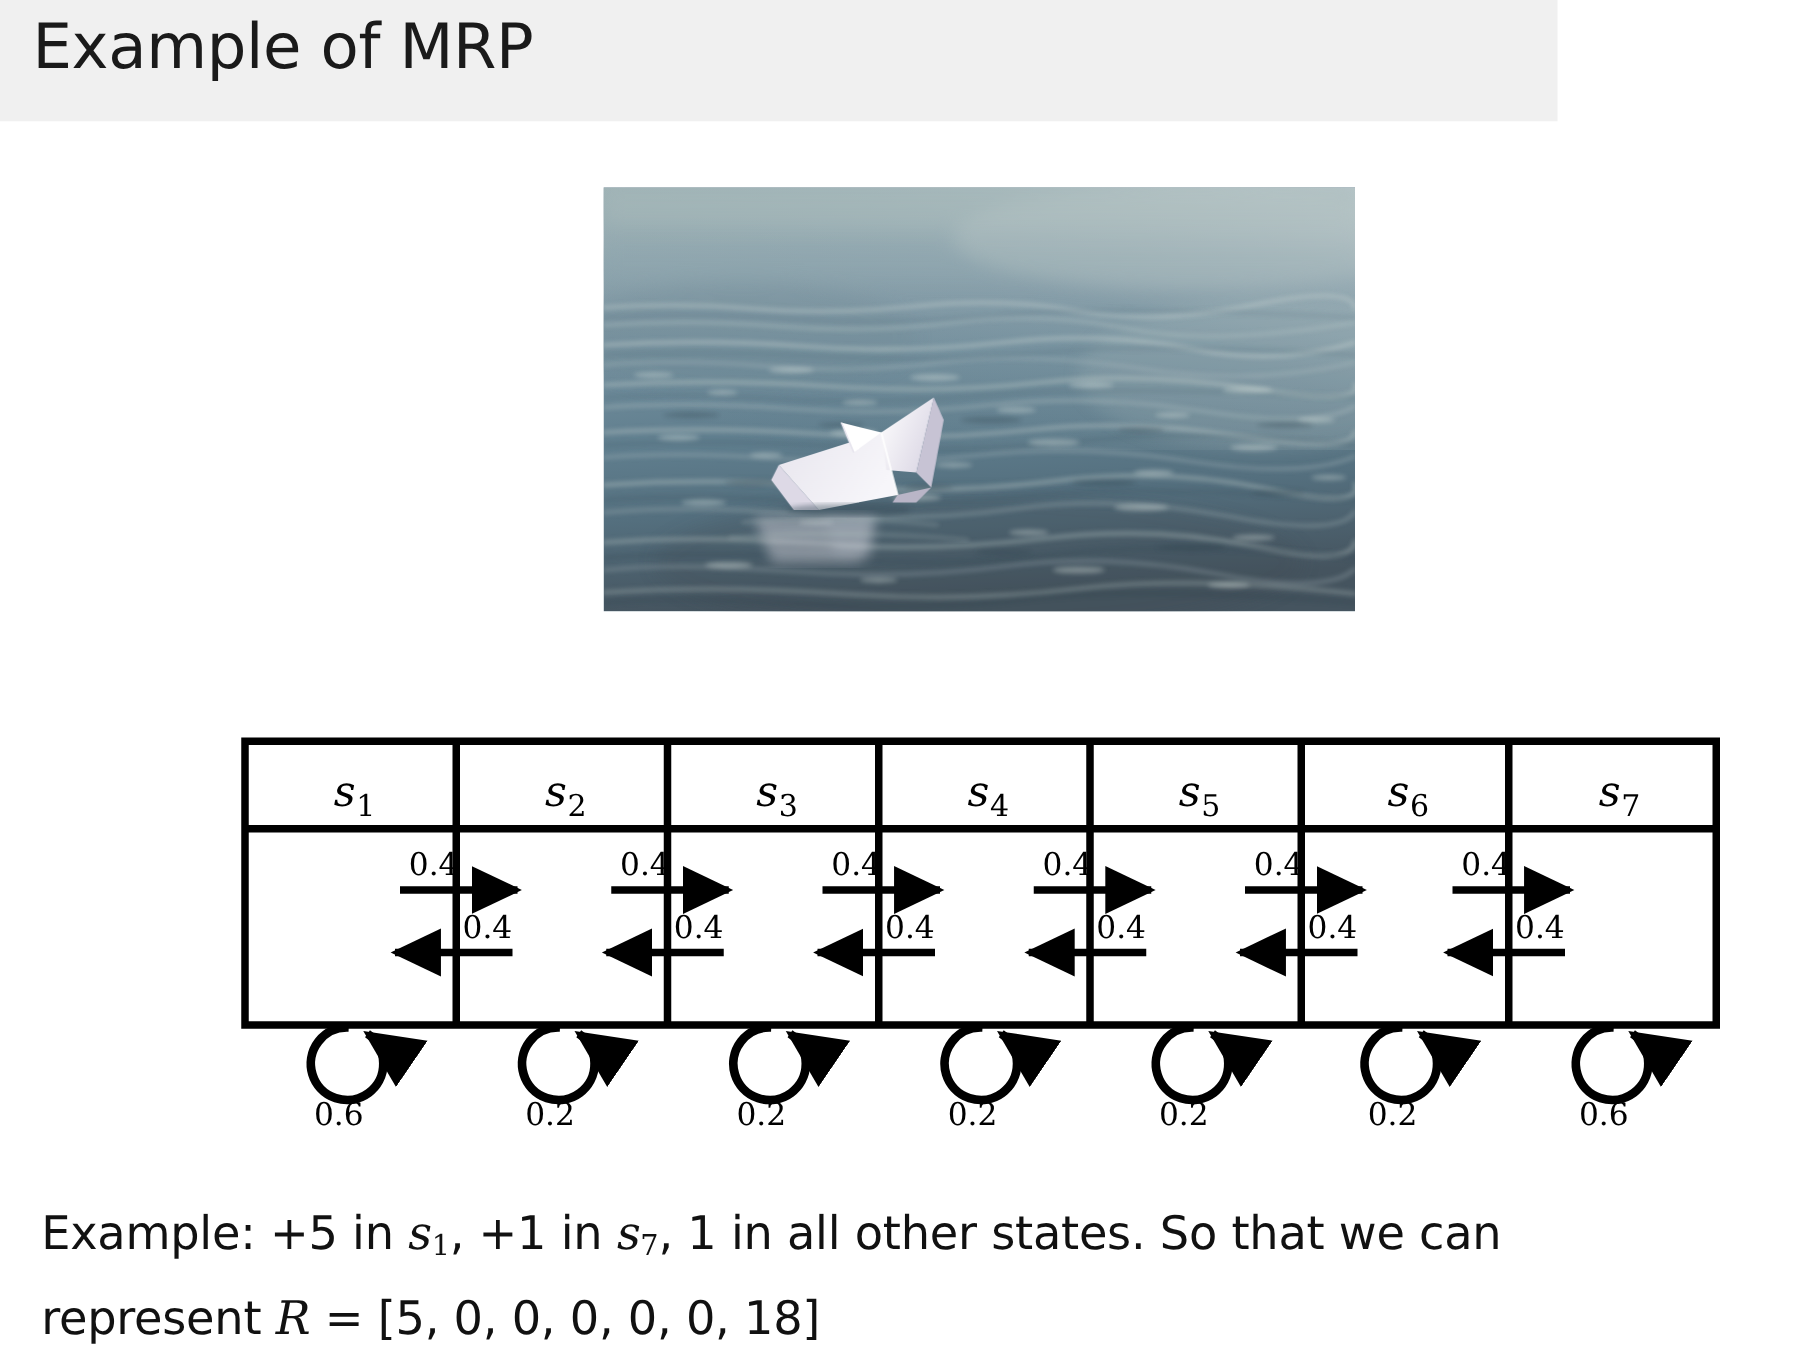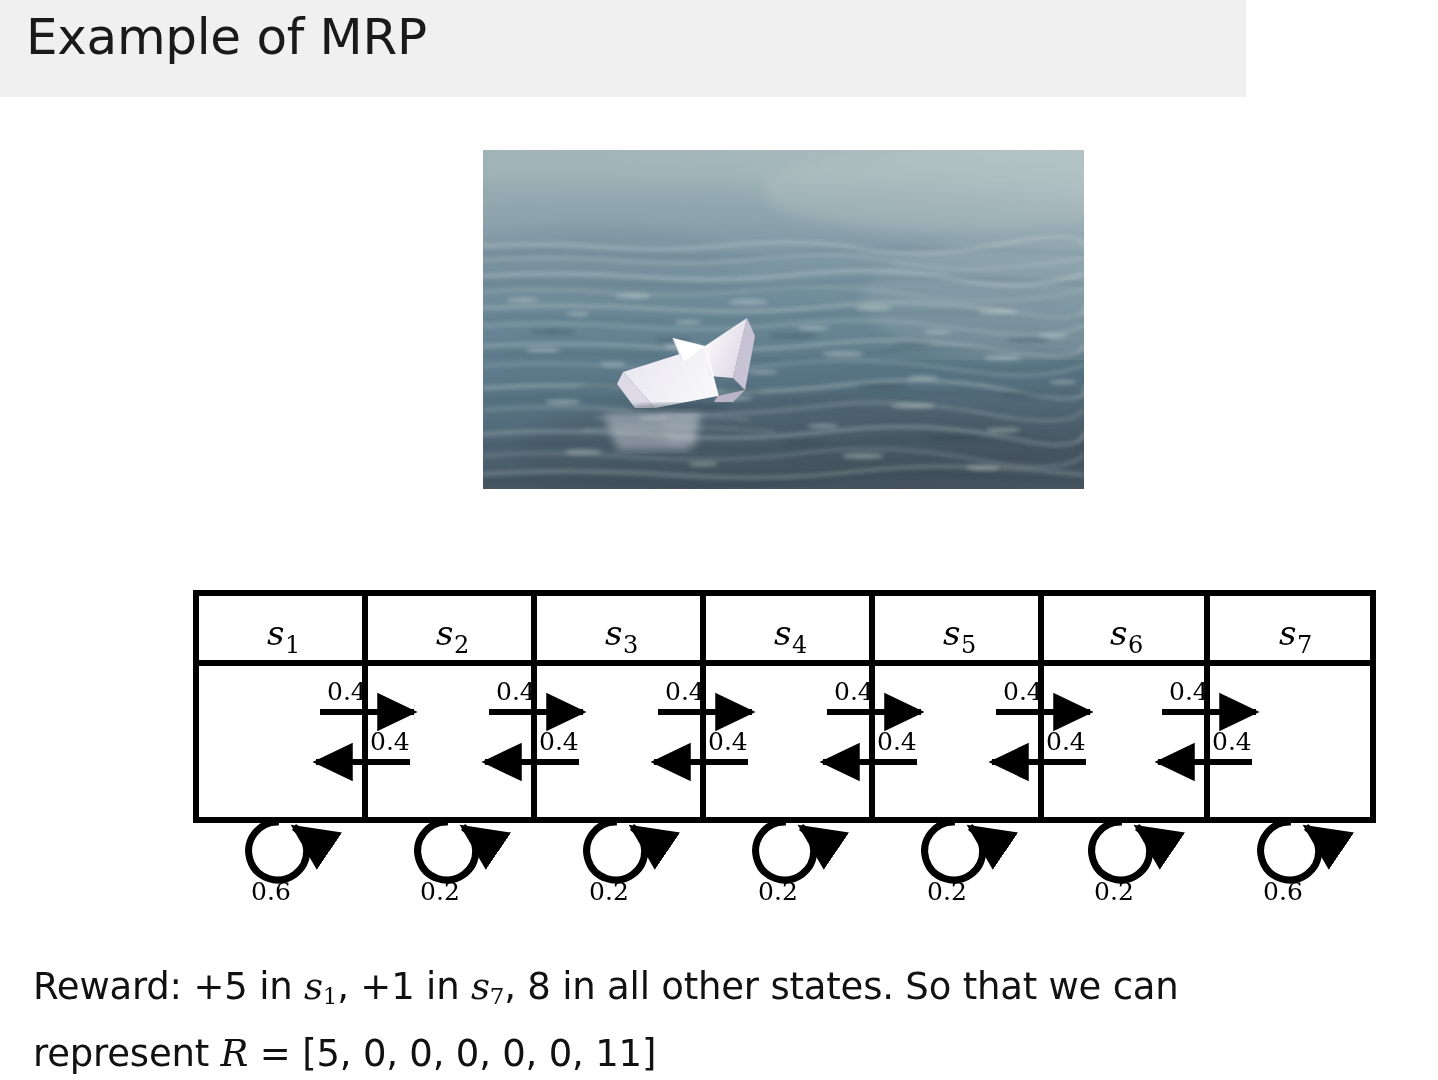--- a/index.html
+++ b/index.html
@@ -380,17 +380,17 @@
         <text class="loop-label" x="416" y="310">0.2</text>
         <text class="loop-label" x="585" y="310">0.2</text>
         <text class="loop-label" x="754" y="310">0.2</text>
         <text class="loop-label" x="921" y="310">0.2</text>
         <text class="loop-label" x="1090" y="310">0.6</text>
       </g>
     </svg>
   </div>
 
   <div id="reward-caption">
-    <span class="nowrapline"><span>Reward: </span><span>+5</span><span> in </span><span class="mathit">s</span><sub>1</sub><span>, </span><span>+1</span><span> in </span><span class="mathit">s</span><sub>7</sub><span>, 8 in all other states. So that we can</span></span>
-    <span class="nowrapline"><span>represent </span><span class="mathit">R</span><span> = </span><span>[5, 0, 0, 0, 0, 0, 11]</span></span>
+    <span class="nowrapline"><span>Example: </span><span>+5</span><span> in </span><span class="mathit">s</span><sub>1</sub><span>, </span><span>+1</span><span> in </span><span class="mathit">s</span><sub>7</sub><span>, 1 in all other states. So that we can</span></span>
+    <span class="nowrapline"><span>represent </span><span class="mathit">R</span><span> = </span><span>[5, 0, 0, 0, 0, 0, 18]</span></span>
   </div>
 
 </div>
 
 </body></html>

